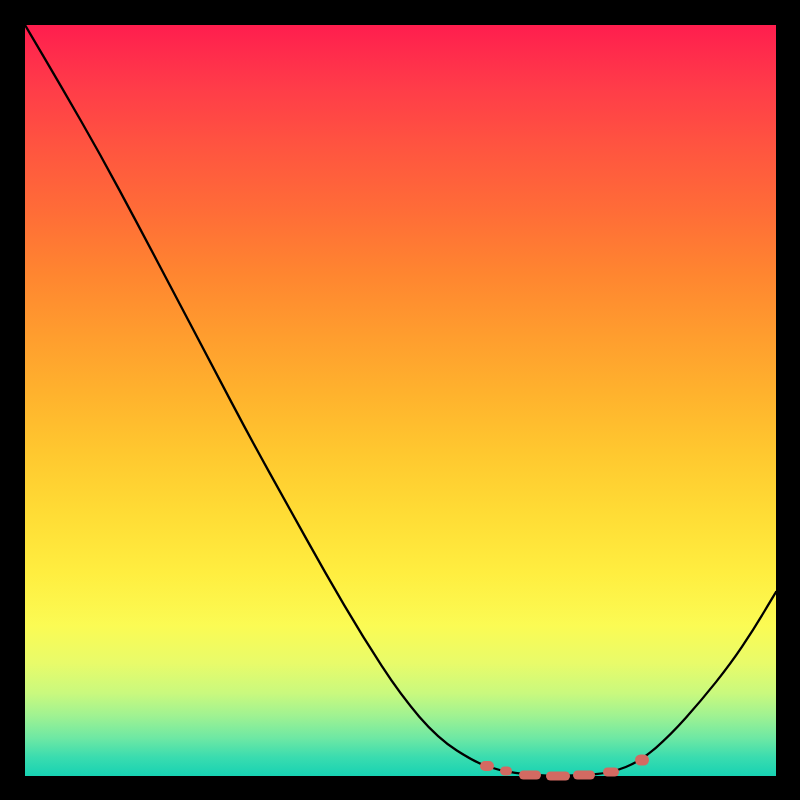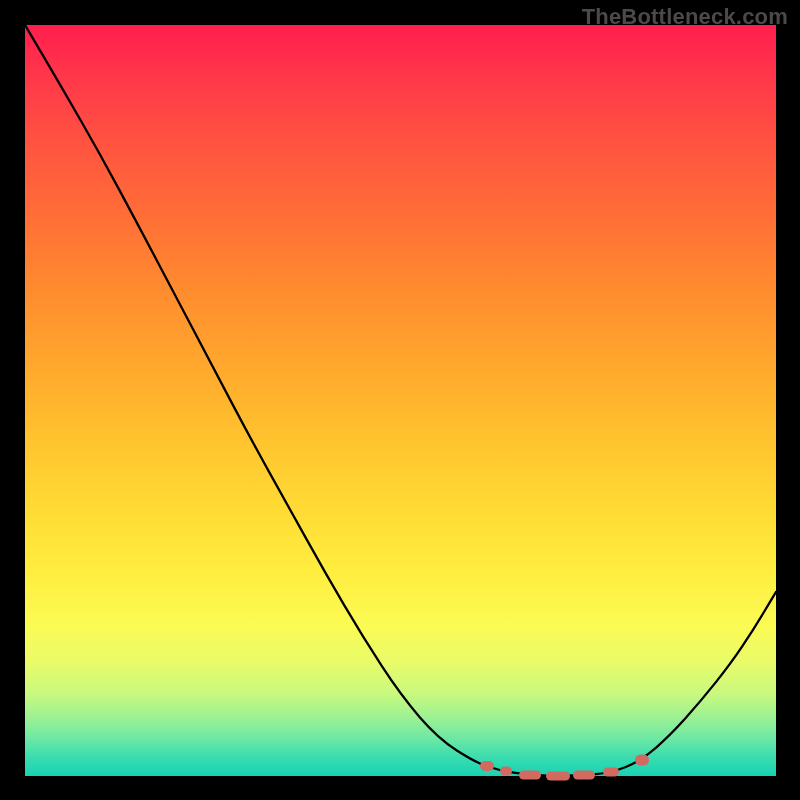--- a/index.html
+++ b/index.html
@@ -64,21 +64,20 @@
     position: absolute;
     border-radius: 999px;
     background: #d36a62;
     transform: translate(-50%, -50%);
   }
 </style>
 </head>
 <body>
 <div class="frame">
 
-  <div class="watermark">TheBottleneck.com</div>
 
   <div class="plot-area">
     <svg class="curve-svg" viewBox="0 0 751 751" preserveAspectRatio="none">
       <path id="curve-path" fill="none" stroke="#000" stroke-width="2.3" stroke-linecap="round" d="M 0.00 0.00 Q 0.00 0.00 18.78 31.92 Q 37.55 63.83 56.33 96.50 Q 75.10 129.17 93.88 164.09 Q 112.65 199.01 131.43 234.69 Q 150.20 270.36 168.98 306.03 Q 187.75 341.70 206.52 377.38 Q 225.30 413.05 244.07 446.85 Q 262.85 480.64 281.63 514.43 Q 300.40 548.23 319.18 580.15 Q 337.95 612.07 356.73 640.98 Q 375.50 669.89 394.27 691.67 Q 413.05 713.45 431.82 725.47 Q 450.60 737.48 461.87 741.24 Q 473.13 744.99 484.39 746.87 Q 495.66 748.75 510.68 749.87 Q 525.70 751.00 540.72 750.62 Q 555.74 750.25 570.76 749.12 Q 585.78 748.00 600.80 741.99 Q 615.82 735.98 630.84 722.84 Q 645.86 709.70 660.88 692.80 Q 675.90 675.90 690.92 657.13 Q 705.94 638.35 717.20 621.45 Q 728.47 604.56 739.74 585.78 T 751.00 567.00"></path>
     </svg>
     <div class="markers" id="markers">
         <div class="marker" style="left: 461.865px; top: 741.237px; width: 14px; height: 10px;"></div>
         <div class="marker" style="left: 480.64px; top: 746.494px; width: 12px; height: 9px;"></div>
         <div class="marker" style="left: 505.423px; top: 750.249px; width: 22px; height: 9px;"></div>
         <div class="marker" style="left: 533.21px; top: 751px; width: 24px; height: 9px;"></div>

